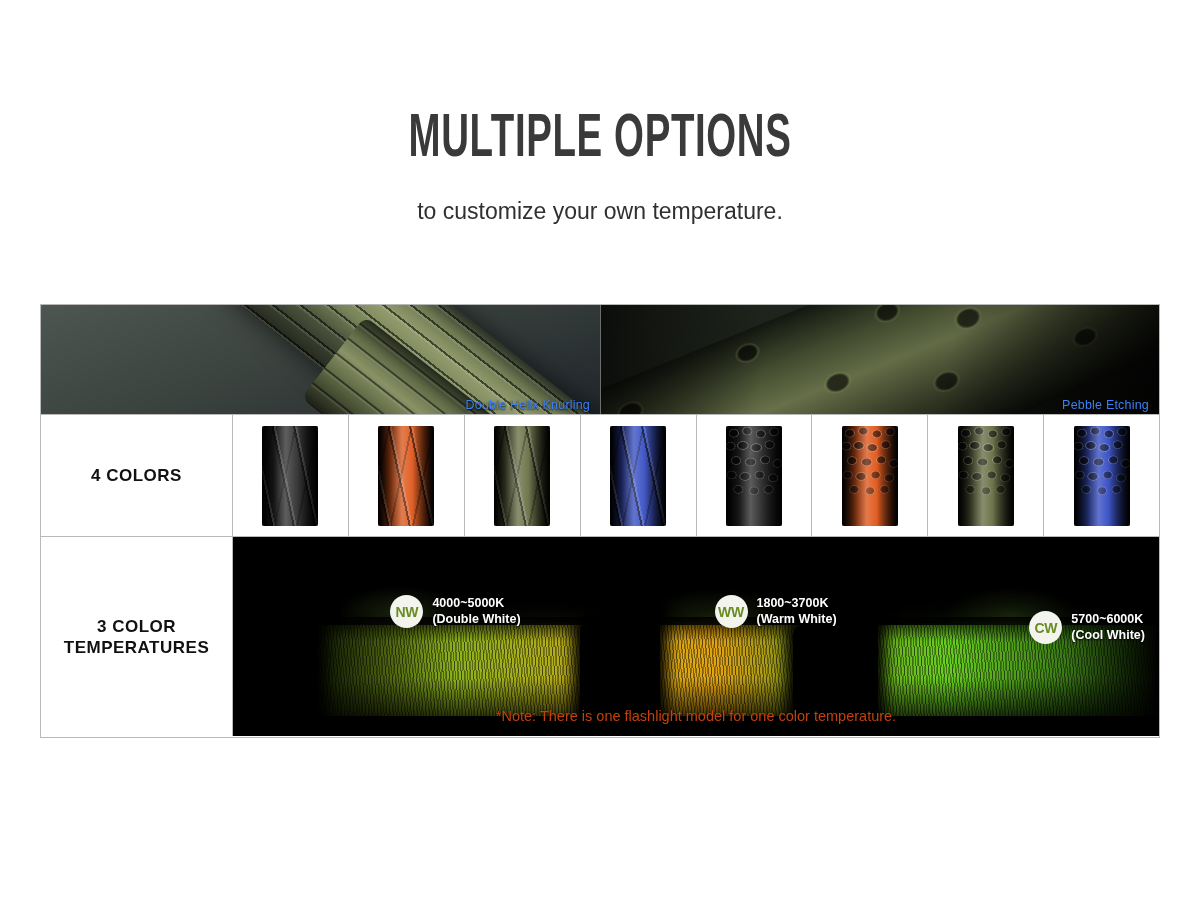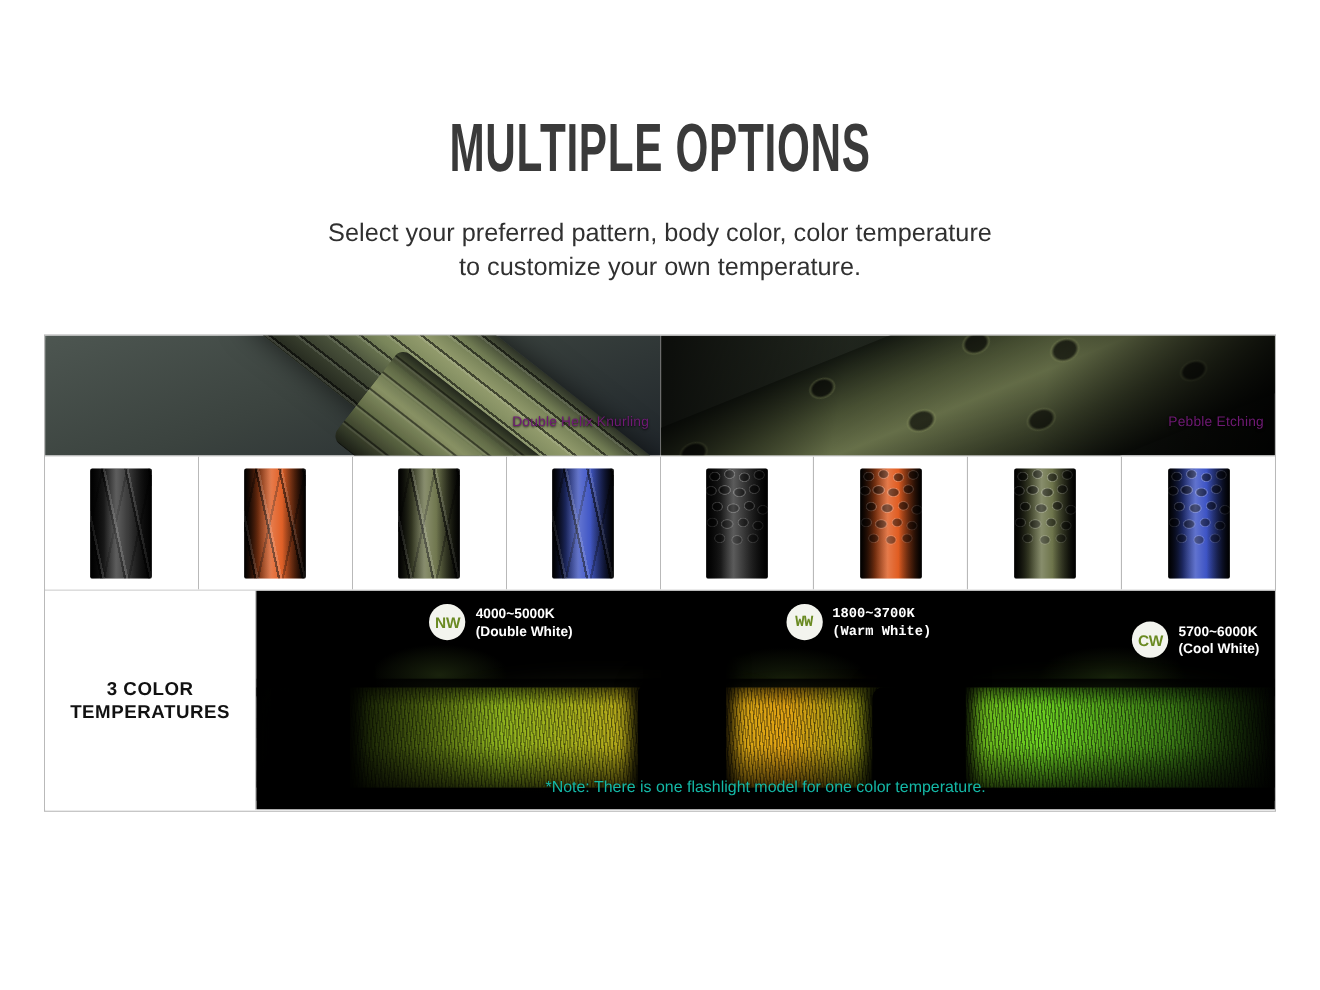--- a/index.html
+++ b/index.html
@@ -101,21 +101,21 @@
       radial-gradient(ellipse 18px 13px at 54% 68%,rgba(0,0,0,.6) 55%,rgba(150,160,105,.24) 72%,rgba(0,0,0,0) 80%),
       radial-gradient(ellipse 17px 12px at 74% 74%,rgba(0,0,0,.6) 55%,rgba(150,160,105,.22) 72%,rgba(0,0,0,0) 80%),
       linear-gradient(to bottom,#151a12 0%,#4e5737 26%,#737d52 46%,#3f462d 72%,#0d100b 100%);
   }
   .pebble-shade{
     position:absolute;inset:0;
     background:linear-gradient(100deg,rgba(0,0,0,.72) 0%,rgba(0,0,0,.10) 30%,rgba(0,0,0,.15) 62%,rgba(0,0,0,.85) 100%);
   }
 
   .pattern-caption{
-    position:absolute;right:10px;bottom:24px;color:#701a75;font-size:12.5px;
+    position:absolute;right:10px;bottom:2px;color:#3b82f6;font-size:12.5px;
     font-weight:400;letter-spacing:.2px;text-shadow:0 1px 2px rgba(0,0,0,.9);
     z-index:6;
   }
 
   
   .colors-strip{display:flex;height:100%;width:100%;}
   .color-cell{
     flex:1 1 0;box-sizing:border-box;background:#fff;
     border-right:1px solid #b9b9b9;
     display:flex;align-items:center;justify-content:center;
@@ -224,47 +224,46 @@
   .treeline{
     position:absolute;left:0;right:0;top:0;height:48%;
     background:
       radial-gradient(ellipse 90px 40px at 18% 80%,rgba(28,38,14,.9),rgba(0,0,0,0) 70%),
       radial-gradient(ellipse 110px 44px at 52% 86%,rgba(26,36,13,.85),rgba(0,0,0,0) 70%),
       radial-gradient(ellipse 100px 40px at 84% 82%,rgba(24,34,12,.85),rgba(0,0,0,0) 70%),
       #000;
   }
 
   .temp-badge{
-    position:absolute;display:flex;align-items:flex-end;z-index:8;
+    position:absolute;display:flex;align-items:center;z-index:8;margin-top:46px;
   }
   .badge-circle{
     width:33px;height:33px;border-radius:50%;
     background:#f3f4ee;
     display:flex;align-items:center;justify-content:center;
     font-size:14px;font-weight:700;color:#6a8a22;letter-spacing:-.3px;
     flex:0 0 33px;
   }
   .badge-text{
     margin-left:9px;color:#fff;font-size:12.5px;font-weight:700;line-height:15.5px;
     text-shadow:0 1px 2px rgba(0,0,0,.95);white-space:nowrap;
   }
   .note{
     position:absolute;left:0;right:0;bottom:12px;text-align:center;
-    color:#14b8a6;font-size:14.5px;font-weight:400;z-index:8;
+    color:#c2410c;font-size:14.5px;font-weight:400;z-index:8;
     text-shadow:0 1px 3px rgba(0,0,0,.95);
   }
 </style>
 </head>
 <body>
 
 <div class="page">
 
   <div class="headline">MULTIPLE OPTIONS</div>
   <div class="subline">
-    <div>Select your preferred pattern, body color, color temperature</div>
     <div>to customize your own temperature.</div>
   </div>
 
   <div class="table">
 
     <div class="row row-patterns">
       <div class="content-cell">
 
         <div class="pattern-half">
           <div class="ph-bg knurl-bg"></div>
@@ -277,20 +276,21 @@
           <div class="ph-bg pebble-bg"></div>
           <div class="pebble-tube"></div>
           <div class="pebble-shade"></div>
           <div class="pattern-caption">Pebble Etching</div>
         </div>
 
       </div>
     </div>
 
     <div class="row row-colors">
+      <div class="label-cell">4 COLORS</div>
       <div class="content-cell">
         <div class="colors-strip" id="colors-strip">
             <div class="color-cell">
               <div class="tube helix" style="background: linear-gradient(to right, rgb(0, 0, 0) 0%, rgb(51, 51, 51) 45%, rgb(51, 51, 51) 62%, rgb(0, 0, 0) 100%);"></div>
             </div>
             <div class="color-cell">
               <div class="tube helix" style="background: linear-gradient(to right, rgb(0, 0, 0) 0%, rgb(224, 90, 30) 45%, rgb(224, 90, 30) 62%, rgb(0, 0, 0) 100%);"></div>
             </div>
             <div class="color-cell">
               <div class="tube helix" style="background: linear-gradient(to right, rgb(0, 0, 0) 0%, rgb(107, 114, 72) 45%, rgb(107, 114, 72) 62%, rgb(0, 0, 0) 100%);"></div>
@@ -337,21 +337,21 @@
           <div class="figure fig3b"></div>
           <div class="figure fig3"></div>
           <div id="temp-badges">
               <div class="temp-badge" style="left: 17%; top: 12px;">
                 <div class="badge-circle">NW</div>
                 <div class="badge-text">
                   <div>4000~5000K</div>
                   <div>(Double White)</div>
                 </div>
               </div>
-              <div class="temp-badge" style="left: 52%; top: 12px; font-family: Liberation Mono, monospace;">
+              <div class="temp-badge" style="left: 52%; top: 12px;">
                 <div class="badge-circle">WW</div>
                 <div class="badge-text">
                   <div>1800~3700K</div>
                   <div>(Warm White)</div>
                 </div>
               </div>
               <div class="temp-badge" style="left: 86%; top: 28px;">
                 <div class="badge-circle">CW</div>
                 <div class="badge-text">
                   <div>5700~6000K</div>

